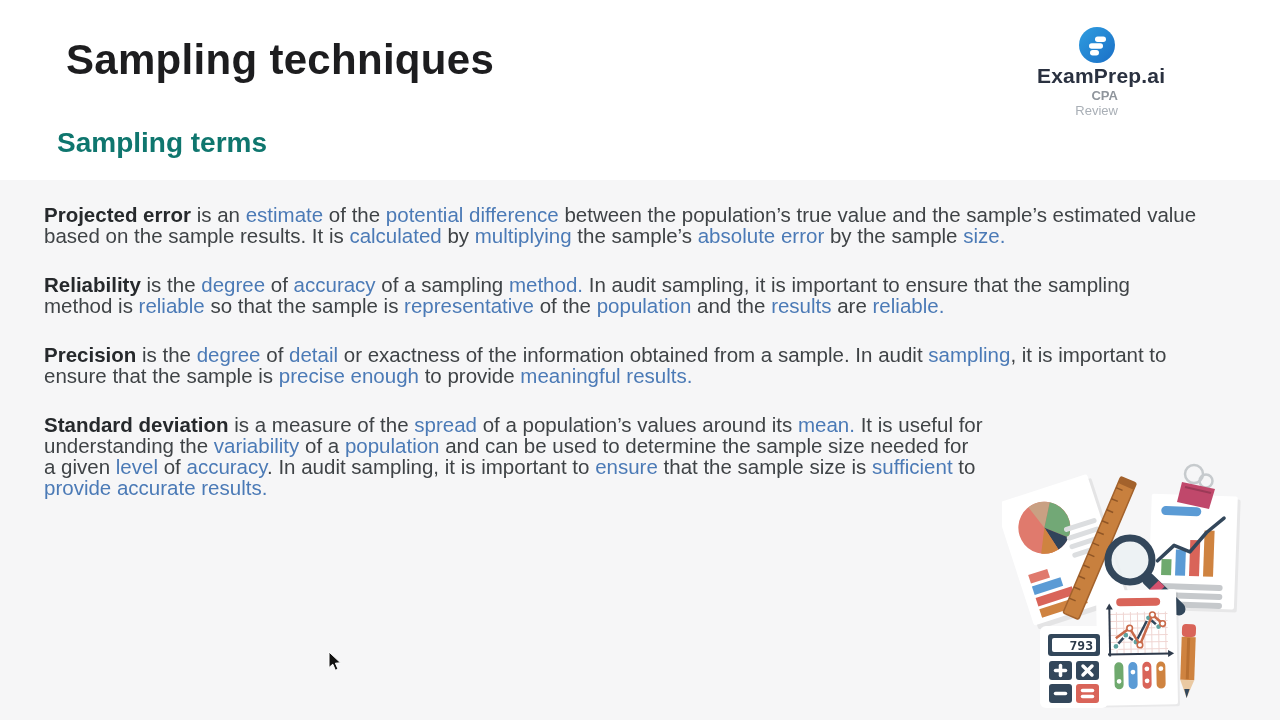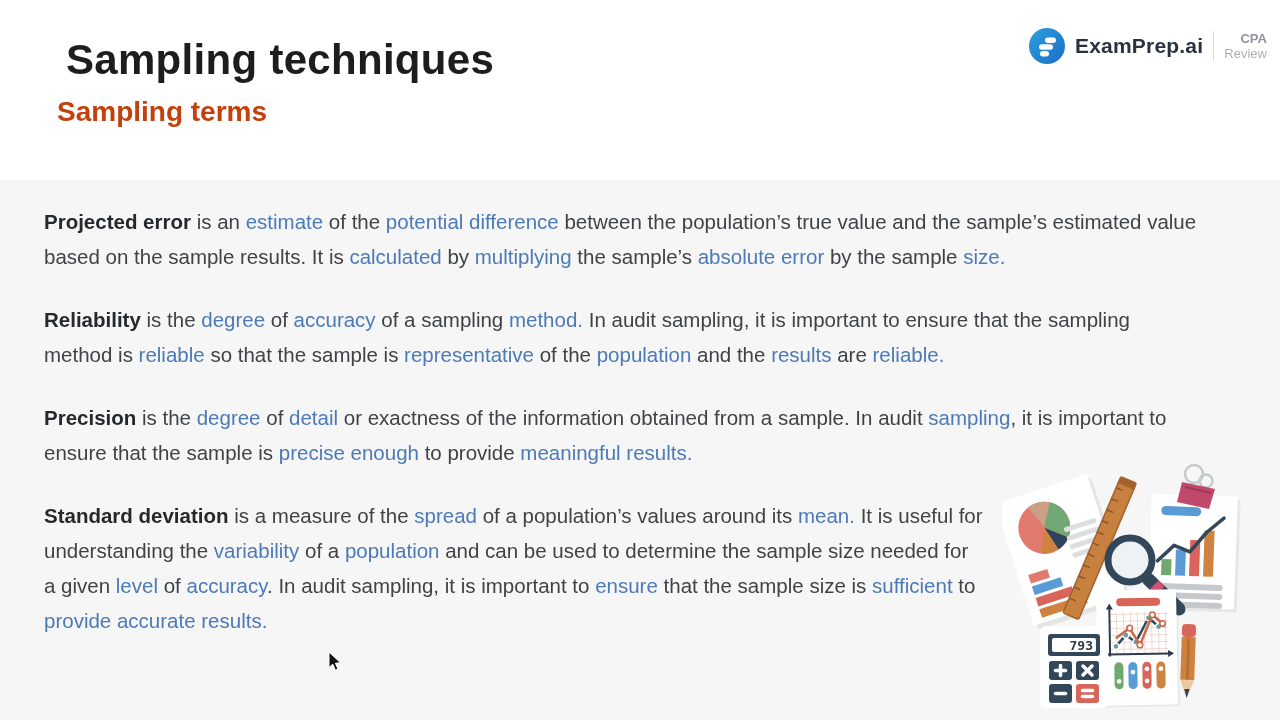--- a/index.html
+++ b/index.html
@@ -10,38 +10,38 @@
   }
   .content-bg{
     position:absolute;left:0;top:180px;width:1280px;height:540px;
     background:#f6f6f7;
   }
   .page-title{
     position:absolute;left:66px;top:36px;
     font-size:42px;font-weight:800;letter-spacing:.3px;color:#1d1d1f;
   }
   .page-subtitle{
-    position:absolute;left:57px;top:96px;
-    font-size:28px;font-weight:700;color:#c2410c;
+    position:absolute;left:57px;top:127px;
+    font-size:28px;font-weight:700;color:#0f766e;
   }
   .logo{
     position:absolute;left:1028px;top:26px;height:40px;
-    display:flex;align-items:center;
+    display:flex;align-items:center;flex-direction:column;
   }
   .logo-mark{width:38px;height:38px;flex:0 0 auto;}
   .logo-name{margin-left:9px;font-size:21px;font-weight:700;color:#2a3140;letter-spacing:.2px;}
   .logo-divider{width:1px;height:30px;background:#d9dcdf;margin:0 10px;}
   .logo-product{display:flex;flex-direction:column;line-height:15px;text-align:right;}
   .logo-cpa{font-size:13px;font-weight:700;color:#8f959c;}
   .logo-review{font-size:13px;font-weight:400;color:#a9afb6;}
   .paras{
     position:absolute;left:44px;top:204px;width:1160px;
   }
   .para{
-    font-size:20.5px;line-height:35px;color:#3f4346;
+    font-size:20.5px;line-height:21px;color:#3f4346;
     margin:0 0 28px 0;
   }
   .seg-bold{font-weight:700;color:#26292c;}
   .seg-link{color:#4b7ab6;}
   .illustration{
     position:absolute;left:1002px;top:458px;width:242px;height:258px;
   }
   .cursor{
     position:absolute;left:328px;top:652px;width:14px;height:20px;
   }

